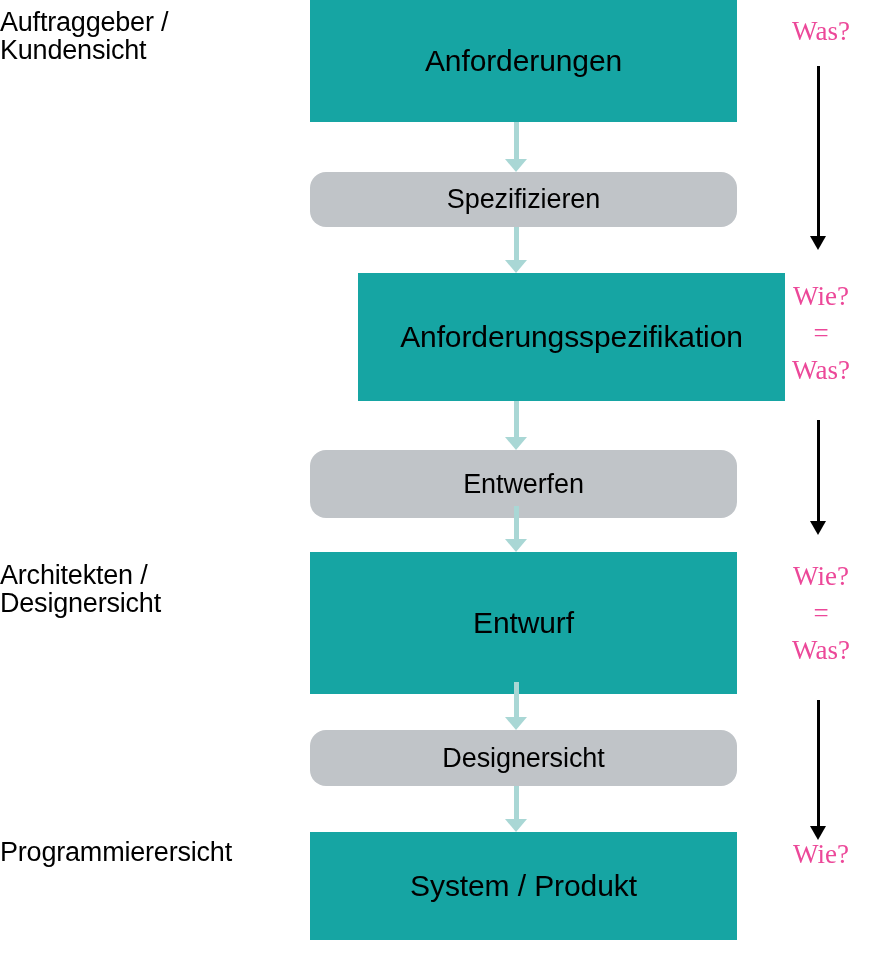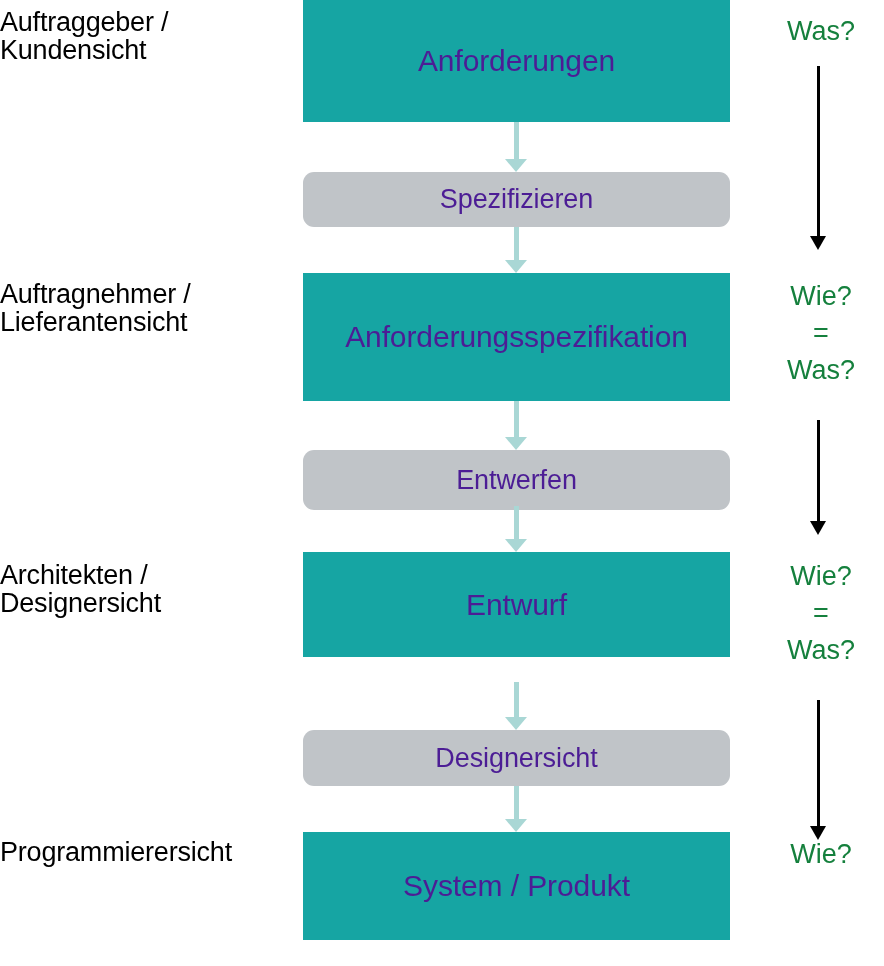--- a/index.html
+++ b/index.html
@@ -29,39 +29,39 @@
     font-size: 27px;
     line-height: 28px;
     letter-spacing: -0.2px;
     white-space: pre-line;
     text-align: left;
   }
 
   
   .flow-box {
     position: absolute;
-    left: 303px;
+    left: 310px;
     width: 427px;
     box-sizing: border-box;
     display: flex;
     align-items: center;
     justify-content: center;
-    color: #4c1d95;
+    color: #000000;
     text-align: center;
   }
 
   .flow-box.artifact {
     background: #16a5a3;
     font-size: 30px;
     letter-spacing: -0.1px;
   }
 
   .flow-box.activity {
     background: #c0c4c8;
-    border-radius: 11px;
+    border-radius: 16px;
     font-size: 27px;
     letter-spacing: -0.1px;
   }
 
   
   .connector {
     position: absolute;
     left: 514px;
     width: 5px;
     background: #a9d7d5;
@@ -74,25 +74,26 @@
     border-left: 11px solid transparent;
     border-right: 11px solid transparent;
     border-top: 13px solid #a9d7d5;
   }
 
   
   .question-label {
     position: absolute;
     left: 762px;
     width: 118px;
-    color: #15803d;
+    color: #ec4899;
     font-size: 27px;
     line-height: 37px;
     text-align: center;
     white-space: pre-line;
+    font-family: Liberation Serif, serif;
   }
 
   
   .black-arrow-line {
     position: absolute;
     left: 817px;
     width: 3px;
     background: #000000;
   }
   .black-arrow-head {
@@ -106,57 +107,55 @@
   }
 </style>
 </head>
 <body>
 
 <div id="canvas">
 
   <div class="role-label" style="top:8px;">Auftraggeber /
 Kundensicht</div>
 
-  <div class="role-label" style="top:280px;">Auftragnehmer /
-Lieferantensicht</div>
 
   <div class="role-label" style="top:838px;">Programmierersicht</div>
 
   <div class="role-label" style="top:561px;">Architekten /
 Designersicht</div>
 
   <div class="flow-box artifact" style="top:0px; height:122px;">
     <span>Anforderungen</span>
   </div>
 
   <div class="connector" style="top:122px; height:40px;"></div>
   <div class="connector-head" style="top:159px;"></div>
 
   <div class="flow-box activity" style="top:172px; height:55px;">
     <span>Spezifizieren</span>
   </div>
 
   <div class="connector" style="top:227px; height:36px;"></div>
   <div class="connector-head" style="top:260px;"></div>
 
-  <div class="flow-box artifact" style="top:273px; height:128px;">
+  <div class="flow-box artifact" style="top:273px; height:128px;margin-left:48px;">
     <span>Anforderungsspezifikation</span>
   </div>
 
   <div class="connector" style="top:401px; height:40px;"></div>
   <div class="connector-head" style="top:437px;"></div>
 
-  <div class="flow-box activity" style="top:450px; height:60px;">
+  <div class="flow-box activity" style="top:450px; height:68px;">
     <span>Entwerfen</span>
   </div>
 
   <div class="connector" style="top:506px; height:36px;"></div>
   <div class="connector-head" style="top:539px;"></div>
 
-  <div class="flow-box artifact" style="top:552px; height:105px;">
+  <div class="flow-box artifact" style="top:552px; height:142px;">
     <span>Entwurf</span>
   </div>
 
   <div class="connector" style="top:682px; height:39px;"></div>
   <div class="connector-head" style="top:717px;"></div>
 
   <div class="flow-box activity" style="top:730px; height:56px;">
     <span>Designersicht</span>
   </div>
 

